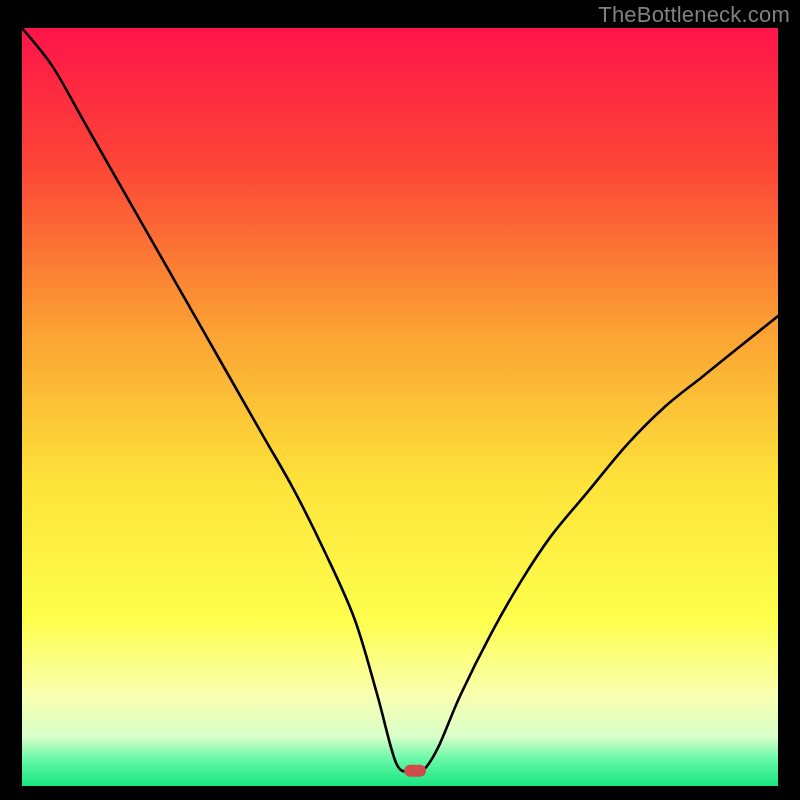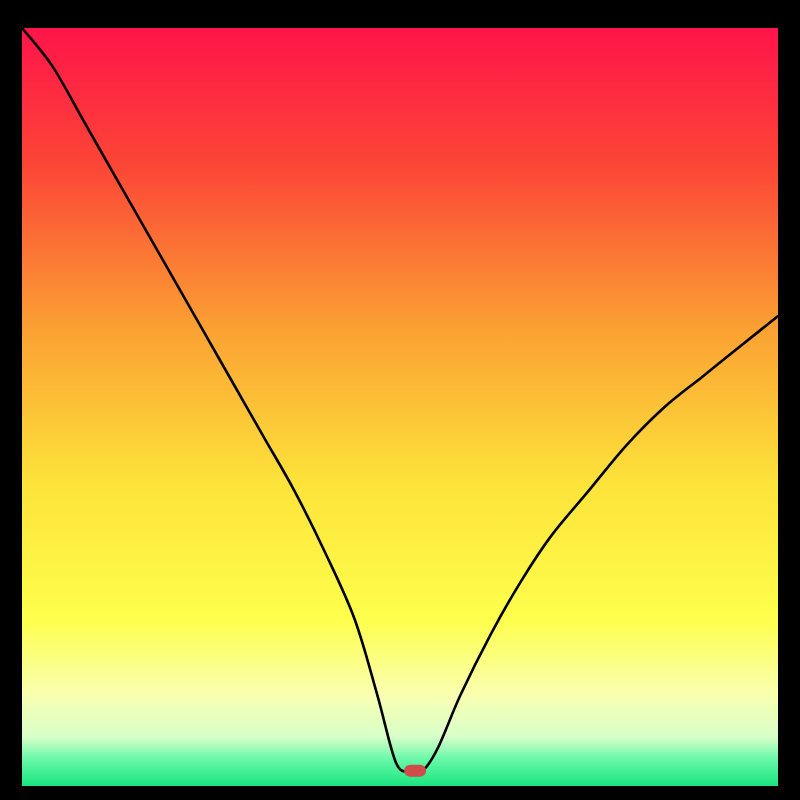--- a/index.html
+++ b/index.html
@@ -37,20 +37,21 @@
   }
   svg {
     display: block;
   }
 </style>
 </head>
 <body>
 
 <div class="frame">
 
+  <div class="watermark">TheBottleneck.com</div>
 
   <div class="plot-wrap">
     <svg id="plot-svg" width="756" height="758" viewBox="0 0 756 758">
       <defs>
         <linearGradient id="bg-grad" x1="0" y1="0" x2="0" y2="1">
             <stop offset="0.00%" stop-color="#ff144a"></stop>
             <stop offset="18.00%" stop-color="#fc4536"></stop>
             <stop offset="40.00%" stop-color="#fba233"></stop>
             <stop offset="60.00%" stop-color="#fde33a"></stop>
             <stop offset="78.00%" stop-color="#feff4c"></stop>

